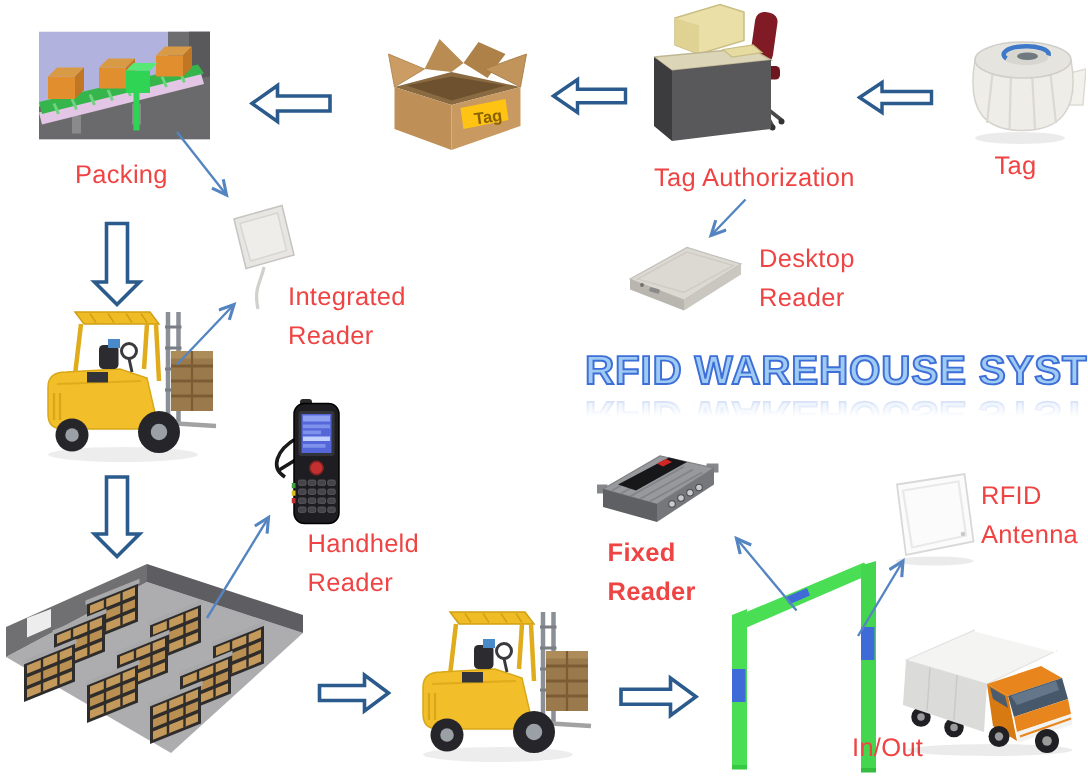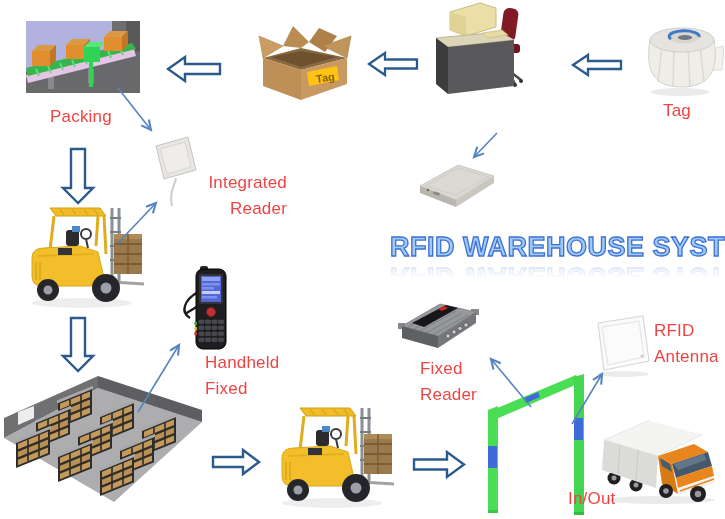--- a/index.html
+++ b/index.html
@@ -84,20 +84,21 @@
       <circle cx="63" cy="83" r="2" fill="#333"></circle>
         <circle cx="79" cy="83" r="2" fill="#333"></circle>
       <polygon points="14,10 44,1 60,6 60,25 30,34 14,28" fill="#EADFA6" stroke="#C9BD84" stroke-width="1"></polygon>
       <polygon points="14,10 30,15 30,34 14,28" fill="#DFD292"></polygon>
       <polygon points="0,36 64,30 78,38 12,45" fill="#DCD5B8" stroke="#BFB694" stroke-width="1"></polygon>
       <polygon points="0,36 12,45 12,92 0,82" fill="#3C3C3E"></polygon>
       <polygon points="12,45 78,38 78,84 12,92" fill="#59595B"></polygon>
       <polygon points="46,31 66,28 72,33 52,36" fill="#E6DBA0" stroke="#C9BD84" stroke-width="0.8"></polygon>
     </svg>
   </div>
+  <div class="lbl" style="left:436px;top:106px;">Tag Authorization</div>
 
   <div class="node" style="left:638px;top:24px;">
     <svg width="86" height="74" viewBox="0 0 86 74">
       <ellipse cx="42" cy="68" rx="30" ry="4" fill="rgba(0,0,0,0.08)"></ellipse>
       <polygon points="70,26 86,22 84,46 70,46" fill="#F3F1EB" stroke="#DDDBD5" stroke-width="1"></polygon>
       <path d="M12,16 C6,52 20,63 44,63 C68,63 82,50 76,16 Z" fill="#EFEDE7" stroke="#D5D3CD" stroke-width="1"></path>
       <path d="M24,22 L20,58 M36,24 L35,62 M50,24 L52,62 M62,22 L66,58" stroke="#DBD9D3" stroke-width="1.5" fill="none"></path>
       <ellipse cx="44" cy="16" rx="32" ry="12" fill="#E6E4DE" stroke="#D0CEC8" stroke-width="1"></ellipse>
       <ellipse cx="46" cy="14" rx="15" ry="5.5" fill="#D8D6D0"></ellipse>
       <path d="M33,15 A15,5.5 0 1 1 61,13" stroke="#3E78C8" stroke-width="3" fill="none"></path>
@@ -109,29 +110,30 @@
   <div class="node" style="left:414px;top:160px;">
     <svg width="84" height="54" viewBox="0 0 84 54">
       <polygon points="6,26 44,5 80,16 42,40" fill="#DCD9D3" stroke="#C2BFB9" stroke-width="0.8"></polygon>
       <polygon points="11,26 44,8 75,17 42,35" fill="none" stroke="#CFCCC6" stroke-width="1"></polygon>
       <polygon points="6,26 42,40 42,47 6,33" fill="#B9B6B0"></polygon>
       <polygon points="42,40 80,16 80,23 42,47" fill="#CAC7C1"></polygon>
       <circle cx="14" cy="30" r="1.3" fill="#707070"></circle>
       <rect x="19" y="32" width="7" height="3" rx="1" fill="#8A8A8A" transform="rotate(16 22 33)"></rect>
     </svg>
   </div>
+  <div class="lbl wrap" style="left:506px;top:160px;width:75px;">Desktop Reader</div>
 
   <div class="node" style="left:146px;top:132px;">
     <svg width="52" height="75" viewBox="0 0 52 75">
       <path d="M30,46 C28,56 23,60 26,74" stroke="#D2D0CC" stroke-width="2.2" fill="none"></path>
       <polygon points="10,14 42,5 50,38 18,47" fill="#E8E6E2" stroke="#C6C4C0" stroke-width="1"></polygon>
       <polygon points="14,17 39,10 45,35 21,42" fill="#EFEDEA" stroke="#D8D6D2" stroke-width="1"></polygon>
     </svg>
   </div>
-  <div class="lbl wrap" style="left:192px;top:170px;width:95px;text-align:right;">Integrated Reader</div>
+  <div class="lbl wrap" style="left:192px;top:185px;width:95px;">Integrated Reader</div>
 
   <div class="node" style="left:24px;top:204px;">
     <svg width="122" height="106" viewBox="0 0 122 106">
       <ellipse cx="58" cy="99" rx="50" ry="5" fill="rgba(0,0,0,0.07)"></ellipse>
       <path d="M88,4 L88,78 M95,4 L95,78" stroke="#8A9096" stroke-width="3"></path>
       <path d="M86,14 L97,14 M86,28 L97,28 M86,42 L97,42 M86,56 L97,56" stroke="#787E84" stroke-width="2"></path>
       <path d="M88,78 L120,80" stroke="#A2A2A2" stroke-width="3"></path>
       <rect x="90" y="30" width="28" height="40" fill="#9A7A4C"></rect>
       <rect x="90" y="30" width="28" height="5" fill="#AE8C5A"></rect>
       <path d="M90,40 L118,40 M90,50 L118,50 M90,60 L118,60" stroke="#7C5C34" stroke-width="2"></path>
@@ -211,21 +213,21 @@
           <rect x="25.5" y="66" width="5" height="3.6" rx="1"></rect>
           <rect x="32" y="66" width="5" height="3.6" rx="1"></rect>
           <rect x="38.5" y="66" width="5" height="3.6" rx="1"></rect>
         <rect x="19" y="72" width="5" height="3.6" rx="1"></rect>
           <rect x="25.5" y="72" width="5" height="3.6" rx="1"></rect>
           <rect x="32" y="72" width="5" height="3.6" rx="1"></rect>
           <rect x="38.5" y="72" width="5" height="3.6" rx="1"></rect>
       </g>
     </svg>
   </div>
-  <div class="lbl wrap" style="left:205px;top:350px;width:95px;">Handheld Fixed</div>
+  <div class="lbl wrap" style="left:205px;top:350px;width:95px;">Handheld Reader</div>
 
   <div class="node" style="left:272px;top:404px;">
     <svg width="126" height="106" viewBox="0 0 122 106">
       <ellipse cx="58" cy="99" rx="50" ry="5" fill="rgba(0,0,0,0.07)"></ellipse>
       <path d="M88,4 L88,78 M95,4 L95,78" stroke="#8A9096" stroke-width="3"></path>
       <path d="M86,14 L97,14 M86,28 L97,28 M86,42 L97,42 M86,56 L97,56" stroke="#787E84" stroke-width="2"></path>
       <path d="M88,78 L120,80" stroke="#A2A2A2" stroke-width="3"></path>
       <rect x="90" y="30" width="28" height="40" fill="#9A7A4C"></rect>
       <rect x="90" y="30" width="28" height="5" fill="#AE8C5A"></rect>
       <path d="M90,40 L118,40 M90,50 L118,50 M90,60 L118,60" stroke="#7C5C34" stroke-width="2"></path>
@@ -257,21 +259,21 @@
       <polygon points="14,27 48,9 60,12 26,31" fill="#17171A"></polygon>
       <polygon points="40,13 46,10 50,12 44,15" fill="#D22525"></polygon>
       <polygon points="4,30 40,40 40,52 4,42" fill="#5E6064"></polygon>
       <polygon points="40,40 78,16 78,27 40,52" fill="#75777B"></polygon>
       <circle cx="50" cy="40" r="2.2" fill="#C9CBCF" stroke="#4A4A4A" stroke-width="0.7"></circle>
       <circle cx="56" cy="36" r="2.2" fill="#C9CBCF" stroke="#4A4A4A" stroke-width="0.7"></circle>
       <circle cx="62" cy="32.5" r="2.2" fill="#C9CBCF" stroke="#4A4A4A" stroke-width="0.7"></circle>
       <circle cx="68" cy="29" r="2.2" fill="#C9CBCF" stroke="#4A4A4A" stroke-width="0.7"></circle>
     </svg>
   </div>
-  <div class="lbl wrap" style="left:420px;top:356px;width:70px;">Fixed Reader</div>
+  <div class="lbl wrap" style="left:405px;top:356px;width:70px;font-weight:bold;">Fixed Reader</div>
 
   <div class="node" style="left:480px;top:372px;">
     <svg width="112" height="145" viewBox="0 0 112 145">
       <polygon points="8,40 96,3 102,10 14,48" fill="#4ADE54"></polygon>
       <polygon points="8,38 18,34 18,138 8,138" fill="#4ADE54"></polygon>
       <polygon points="94,5 104,2 104,140 94,140" fill="#44D64E"></polygon>
       <polygon points="8,138 18,138 18,141 8,141" fill="#38C944"></polygon>
       <polygon points="94,140 104,140 104,143 94,143" fill="#32BD3E"></polygon>
       <polygon points="44,26 58,20 60,25 46,31" fill="#3F6BD8"></polygon>
       <rect x="94" y="46" width="9" height="22" fill="#3F6BD8"></rect>

